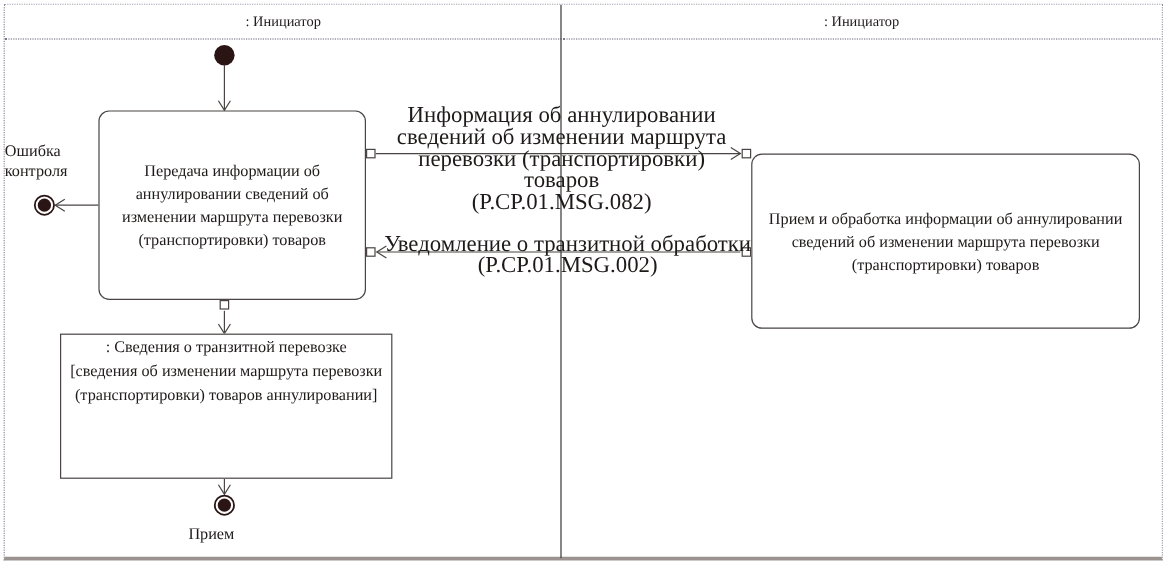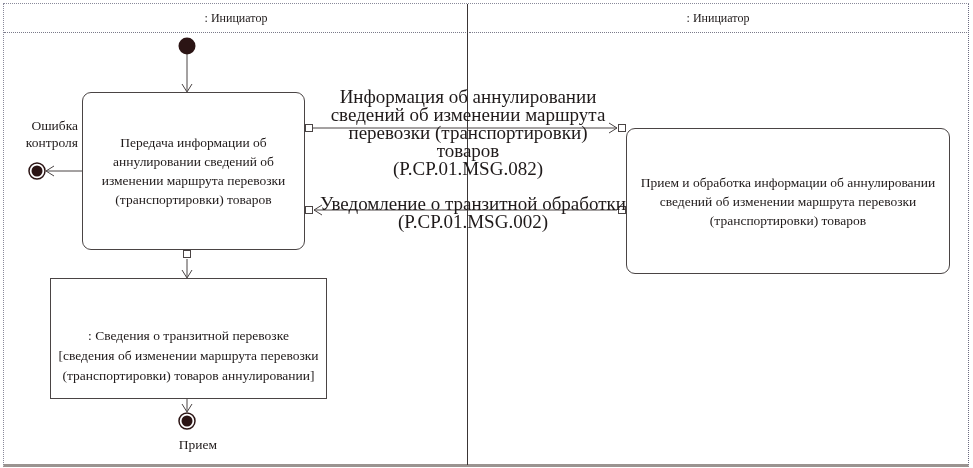--- a/index.html
+++ b/index.html
@@ -77,43 +77,43 @@
     .action.right { left: 626px; top: 96px; width: 324px; height: 146px; border-style: solid; margin-top: 32px; }
     .object-node {
       position: absolute;
       left: 50px;
       top: 278px;
       width: 277px;
       height: 121px;
       border: 1px solid #4a4444;
       background: #ffffff;
       display: flex;
-      align-items: flex-end;
+      align-items: flex-start;
       justify-content: center;
       text-align: center;
       font-size: 13.5px;
       line-height: 20px;
       box-sizing: border-box;
-      padding: 12px 6px;
+      padding: 0 6px;
     }
     .object-node .inner { display: block; }
     .msg-label {
       position: absolute;
       text-align: center;
       font-size: 19px;
       line-height: 18px;
       background: transparent;
     }
     .msg-label.top { left: 318px; top: 88px; width: 300px; }
     .msg-label.bottom { left: 318px; top: 195px; width: 310px; line-height: 18px; }
     .final-label {
       position: absolute;
       font-size: 13.5px;
       line-height: 17px;
-      text-align: right;
+      text-align: left;
     }
     .final-label.error { left: 4px; top: 117px; width: 74px; }
     .final-label.success { left: 157px; top: 436px; width: 60px; }
     .port {
       position: absolute;
       width: 8px;
       height: 8px;
       border: 1px solid #4a4444;
       background: #ffffff;
       box-sizing: border-box;

